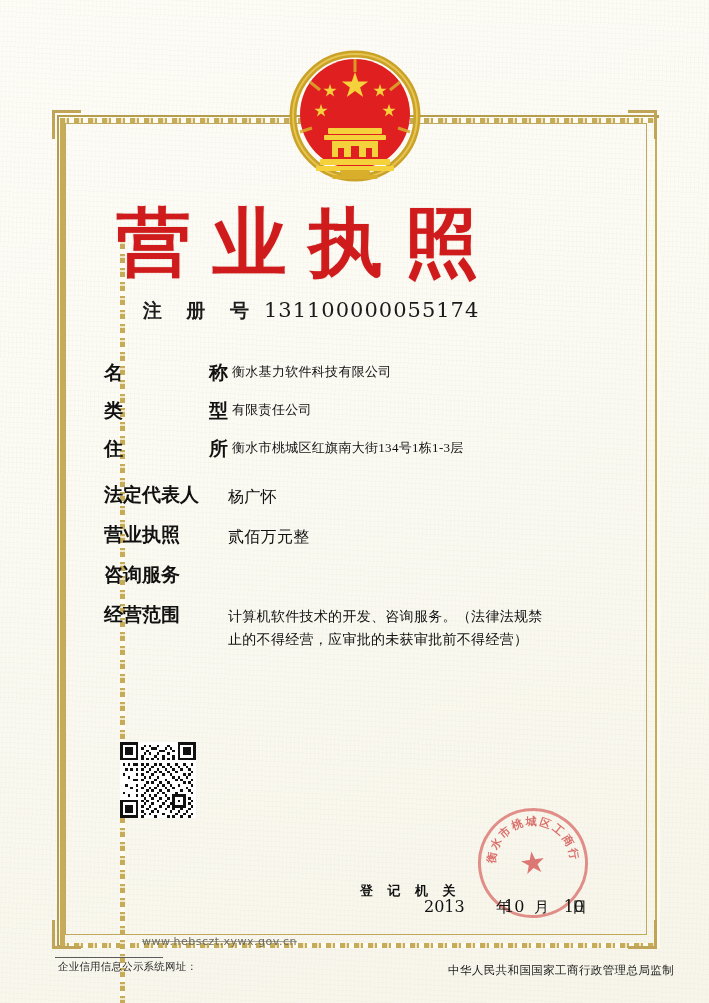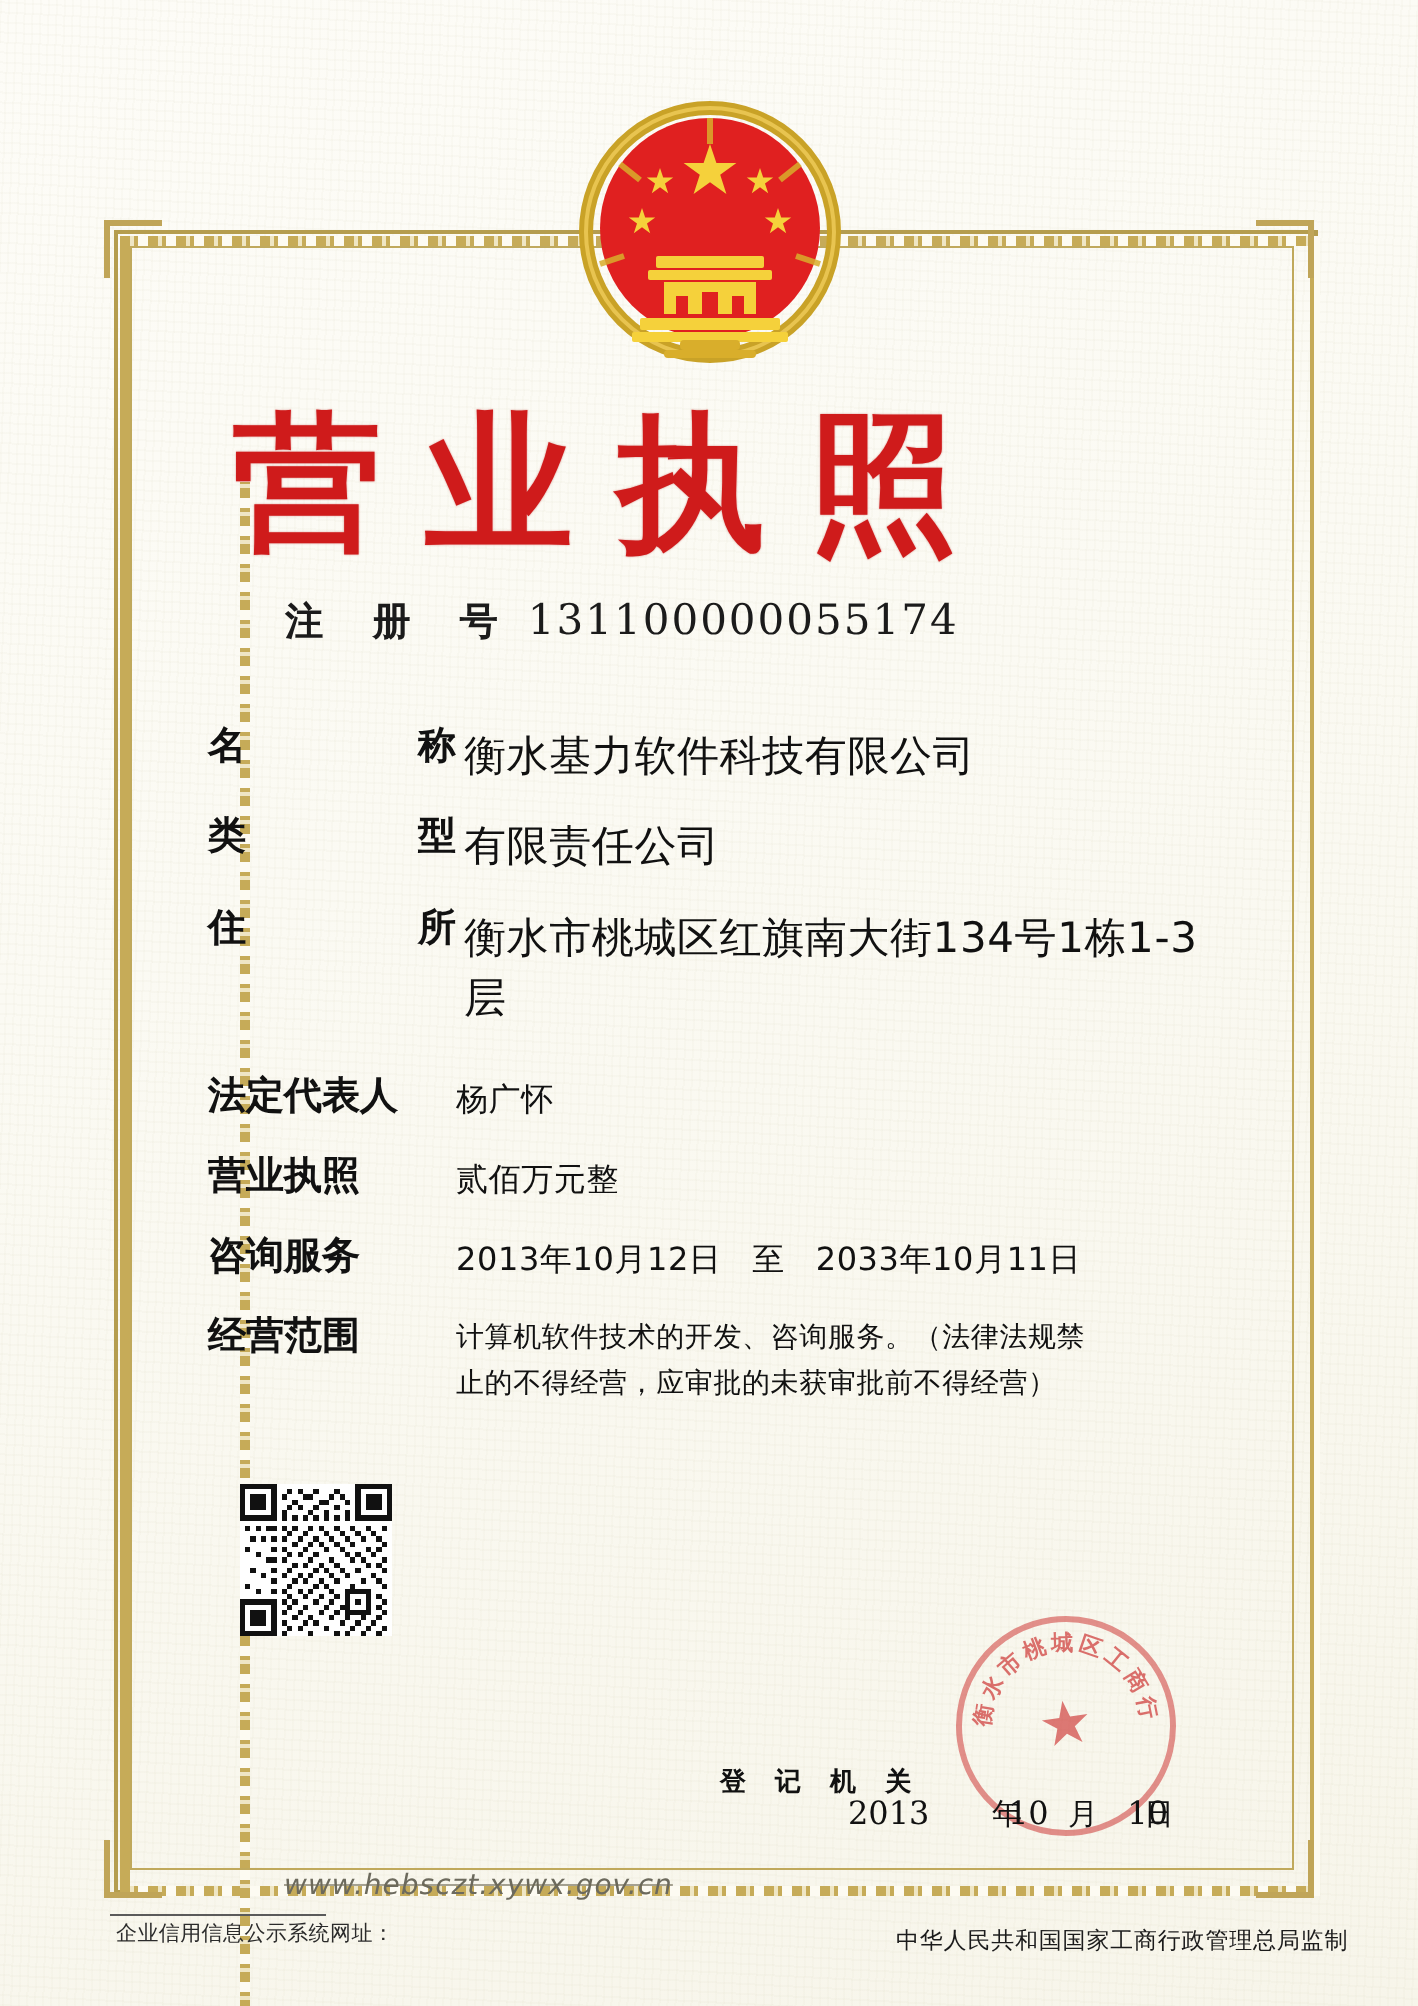--- a/index.html
+++ b/index.html
@@ -167,21 +167,22 @@
     padding-right: 4px;
   }
   .row .value {
     font-size: 16px;
     color: #111;
     line-height: 1.45;
     padding-top: 3px;
     letter-spacing: 0.3px;
   }
   .row .value.big {
-    font-size: 21px;
+    font-size: 13px;
+    font-family: Liberation Serif, serif;
   }
   .row.tight { margin-bottom: 12px; }
   .row.loose { margin-bottom: 20px; }
 
   .value .sep {
     display: inline-block;
     padding: 0 10px;
   }
   .value.scope {
     max-width: 320px;
@@ -255,26 +256,25 @@
     font-size: 15px;
     color: #111;
     letter-spacing: 1px;
   }
 
   
   .site-url {
     position: absolute;
     left: 142px;
     top: 935px;
-    font-size: 14px;
+    font-size: 11px;
     color: #6c6a5d;
     letter-spacing: 0.5px;
     text-decoration: line-through;
     text-decoration-color: rgba(110,105,85,0.6);
-    font-style: italic;
   }
   .footer-left {
     position: absolute;
     left: 58px;
     top: 960px;
     font-size: 10.5px;
     color: #2b2b2b;
     letter-spacing: 0.2px;
   }
   .footer-right {
@@ -397,25 +397,20 @@
     </div>
 
     <div class="row">
       <div class="label">营业执照</div>
       <div class="value">贰佰万元整</div>
     </div>
 
 
     <div class="row">
       <div class="label">咨询服务</div>
-      <div class="value">
-        <span>2013年10月12日</span>
-        <span class="sep">至</span>
-        <span>2033年10月11日</span>
-      </div>
     </div>
 
     <div class="row">
       <div class="label">经营范围</div>
       <div class="value scope">计算机软件技术的开发、咨询服务。（法律法规禁止的不得经营，应审批的未获审批前不得经营）</div>
     </div>
 
   </div>
 
   <div class="qr">

